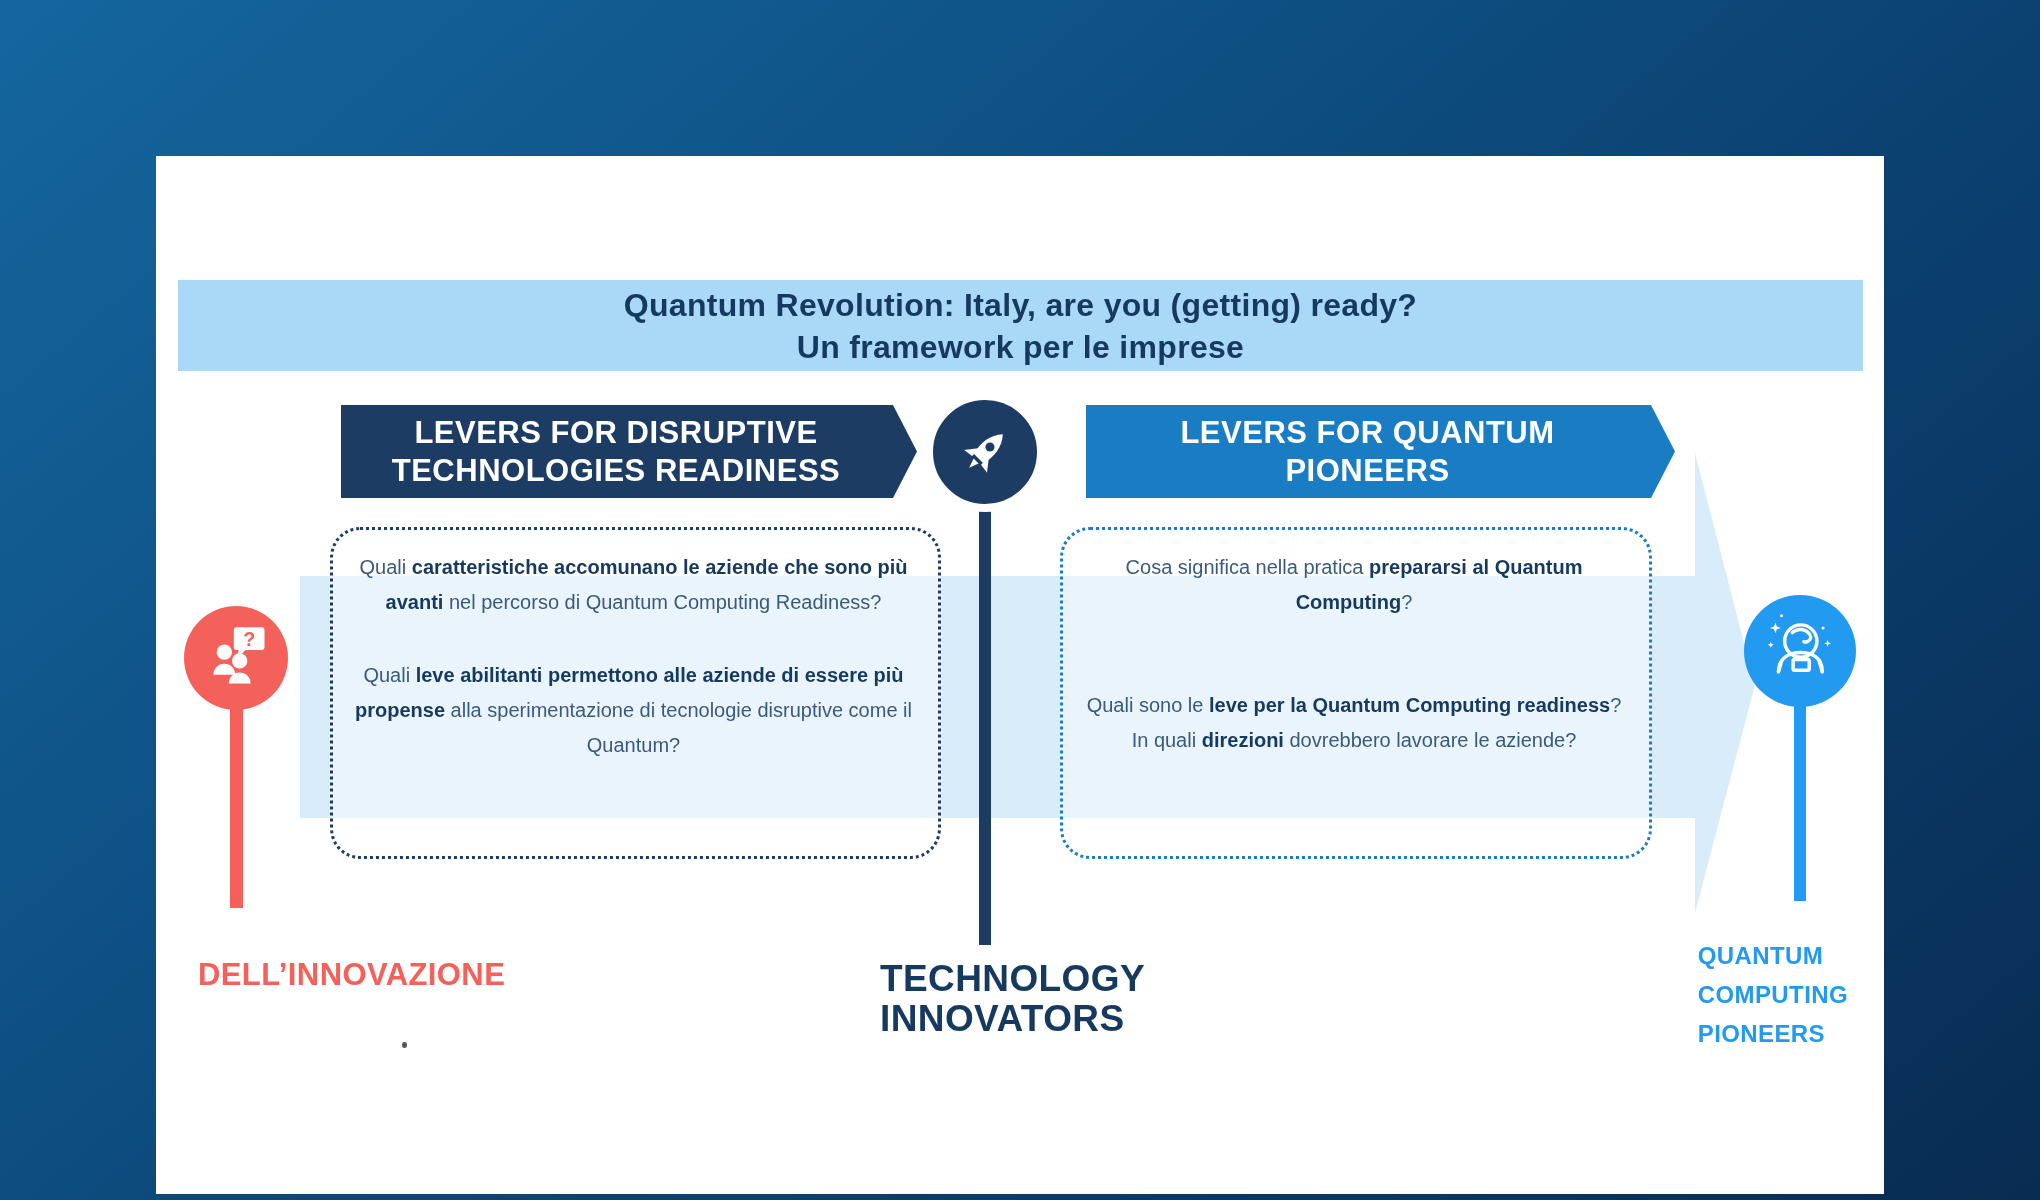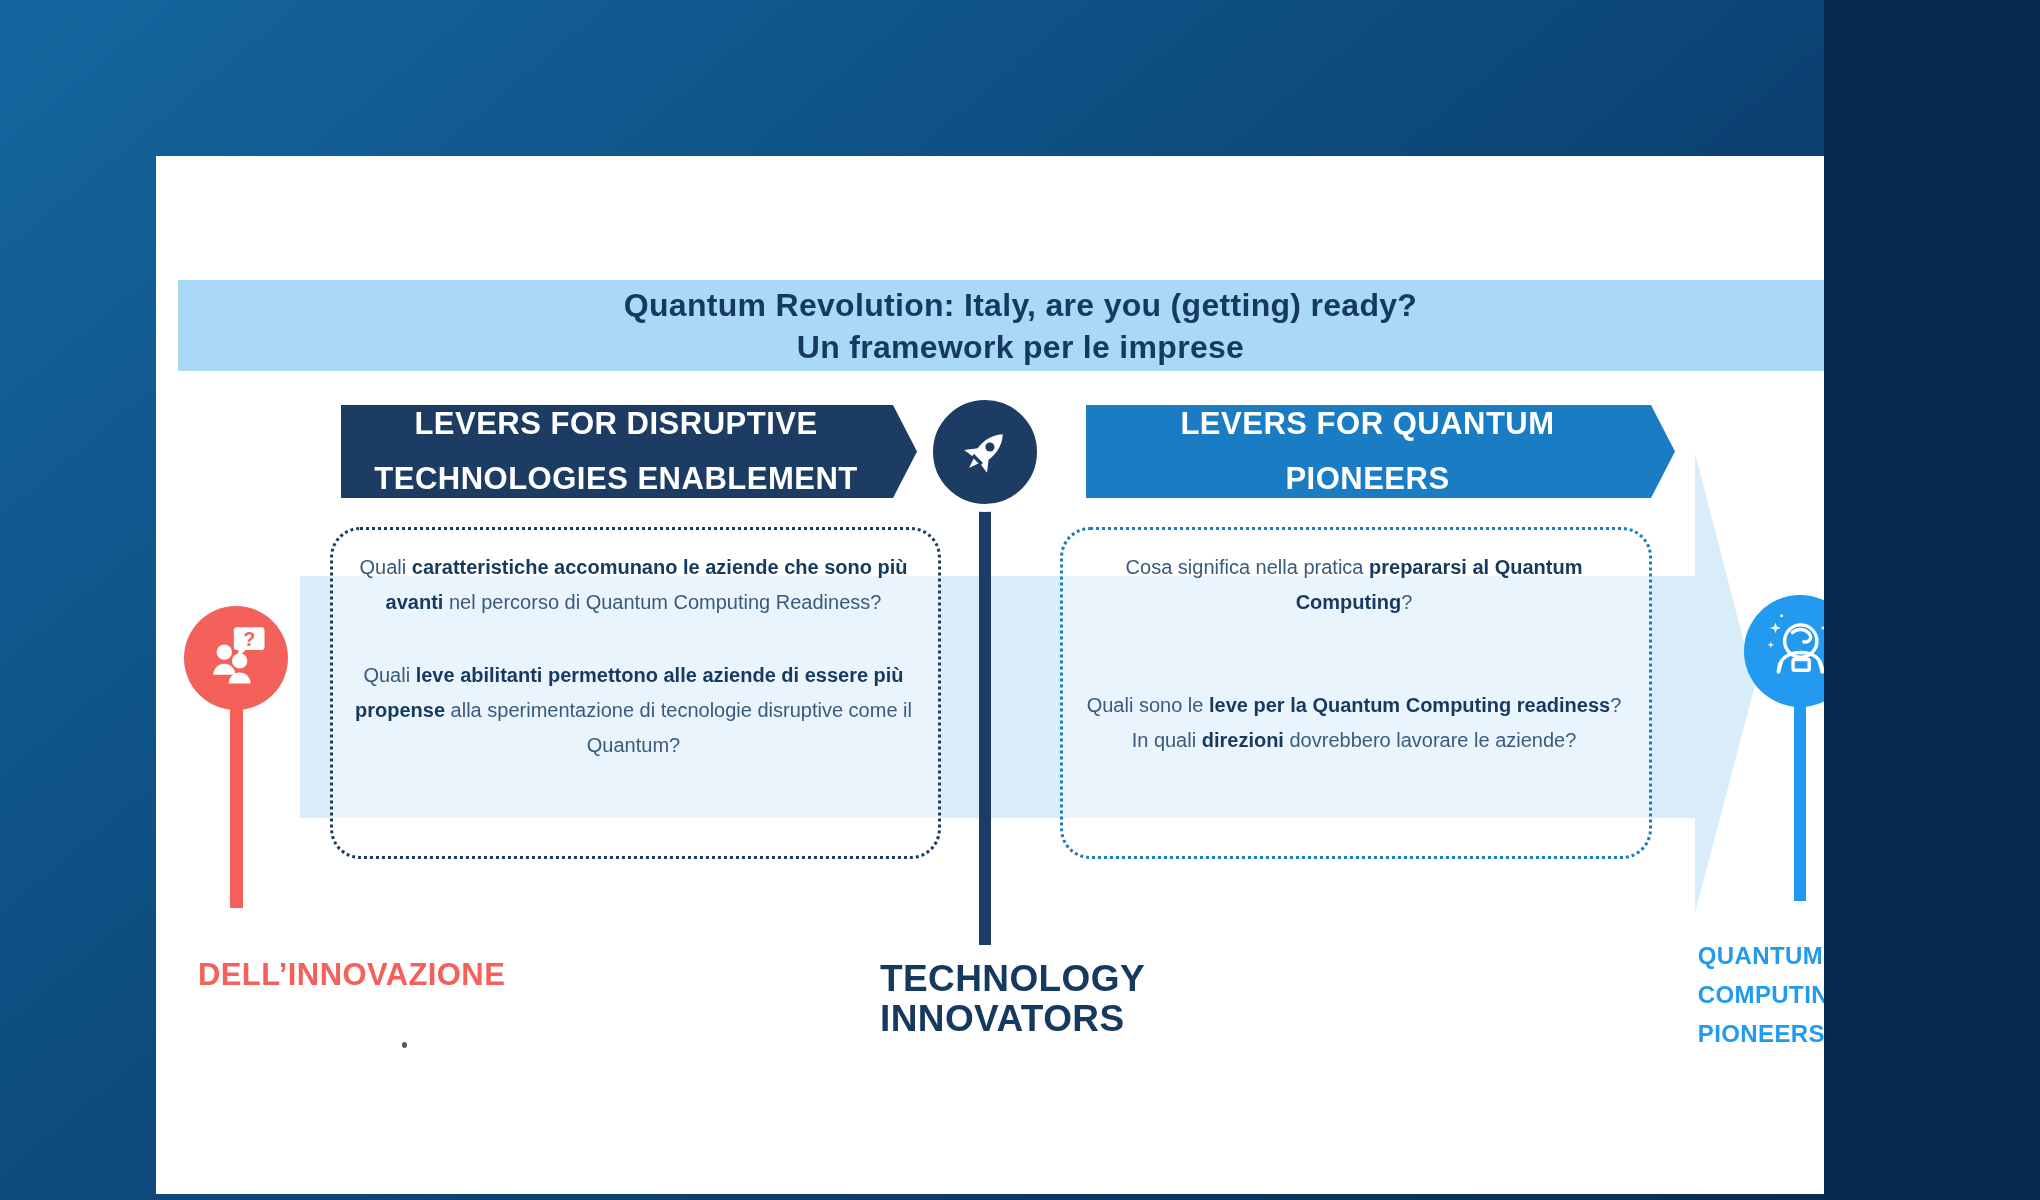--- a/index.html
+++ b/index.html
@@ -1,32 +1,32 @@
 <!DOCTYPE html>
 <html style="--bg1: #15669f; --bg2: #0f5488; --bg3: #0b4070; --bg4: #092c52; --navy: #1d3c64; --blue: #1a7cc2; --sky: #a9d9f6; --arrow: #d9ecfa; --red: #f4615b; --bright: #219af0; --txt: #3a5a7d; --txtb: #16395f;"><head>
 <meta charset="utf-8">
 <style>
   html,body{margin:0;padding:0;background:#082a50;}
   *{box-sizing:border-box;font-family:"Liberation Sans",sans-serif;}
-  .stage{position:relative;width:1824px;height:1200px;overflow:hidden;
+  .stage{position:relative;width:2040px;height:1200px;overflow:hidden;
          background:linear-gradient(140deg,var(--bg1) 0%,var(--bg2) 30%,var(--bg3) 62%,var(--bg4) 100%);}
   .slide{position:absolute;left:156px;top:156px;width:1728px;height:1038px;background:#ffffff;}
 
   
   .title-band{position:absolute;left:22px;top:124px;width:1685px;height:91px;background:var(--sky);
               display:flex;flex-direction:column;justify-content:center;align-items:center;z-index:2;}
   .title-band div{color:var(--txtb);font-size:32px;font-weight:700;line-height:42px;letter-spacing:.3px;}
 
   
   .big-arrow{position:absolute;left:144px;top:297px;width:1455px;height:460px;z-index:1;}
   .big-arrow polygon{fill:var(--arrow);}
 
   
   .banner{position:absolute;top:249px;height:93px;z-index:3;display:flex;flex-direction:column;
-          justify-content:space-between;align-items:center;padding-right:26px;
+          justify-content:center;align-items:center;padding-right:26px;
           clip-path:polygon(0 0,calc(100% - 24px) 0,100% 50%,calc(100% - 24px) 100%,0 100%);}
   .banner div{color:#ffffff;font-size:31px;font-weight:700;line-height:38px;letter-spacing:.5px;}
   .banner-left{left:185px;width:576px;background:var(--navy);}
   .banner-right{left:930px;width:589px;background:var(--blue);}
 
   
   .circle{position:absolute;border-radius:50%;z-index:4;display:flex;align-items:center;justify-content:center;}
   .circle-rocket{left:769px;top:236px;width:120px;height:120px;background:var(--navy);border:8px solid #ffffff;}
   .circle-red{left:28px;top:450px;width:104px;height:104px;background:var(--red);}
   .circle-astro{left:1588px;top:439px;width:112px;height:112px;background:var(--bright);}
@@ -69,21 +69,21 @@
       <div>Quantum Revolution: Italy, are you (getting) ready?</div>
       <div>Un framework per le imprese</div>
     </div>
 
     <svg class="big-arrow" viewBox="0 0 1455 460" preserveAspectRatio="none">
       <polygon points="0,123 1395,123 1395,0 1455,232 1395,460 1395,365 0,365"></polygon>
     </svg>
 
     <div class="banner banner-left">
       <div>LEVERS FOR DISRUPTIVE</div>
-      <div>TECHNOLOGIES ENABLEMENT</div>
+      <div>TECHNOLOGIES READINESS</div>
     </div>
 
     <div class="banner banner-right">
       <div>LEVERS FOR QUANTUM</div>
       <div>PIONEERS</div>
     </div>
 
     <div class="stem stem-navy"></div>
     <div class="stem stem-red"></div>
     <div class="stem stem-blue"></div>

